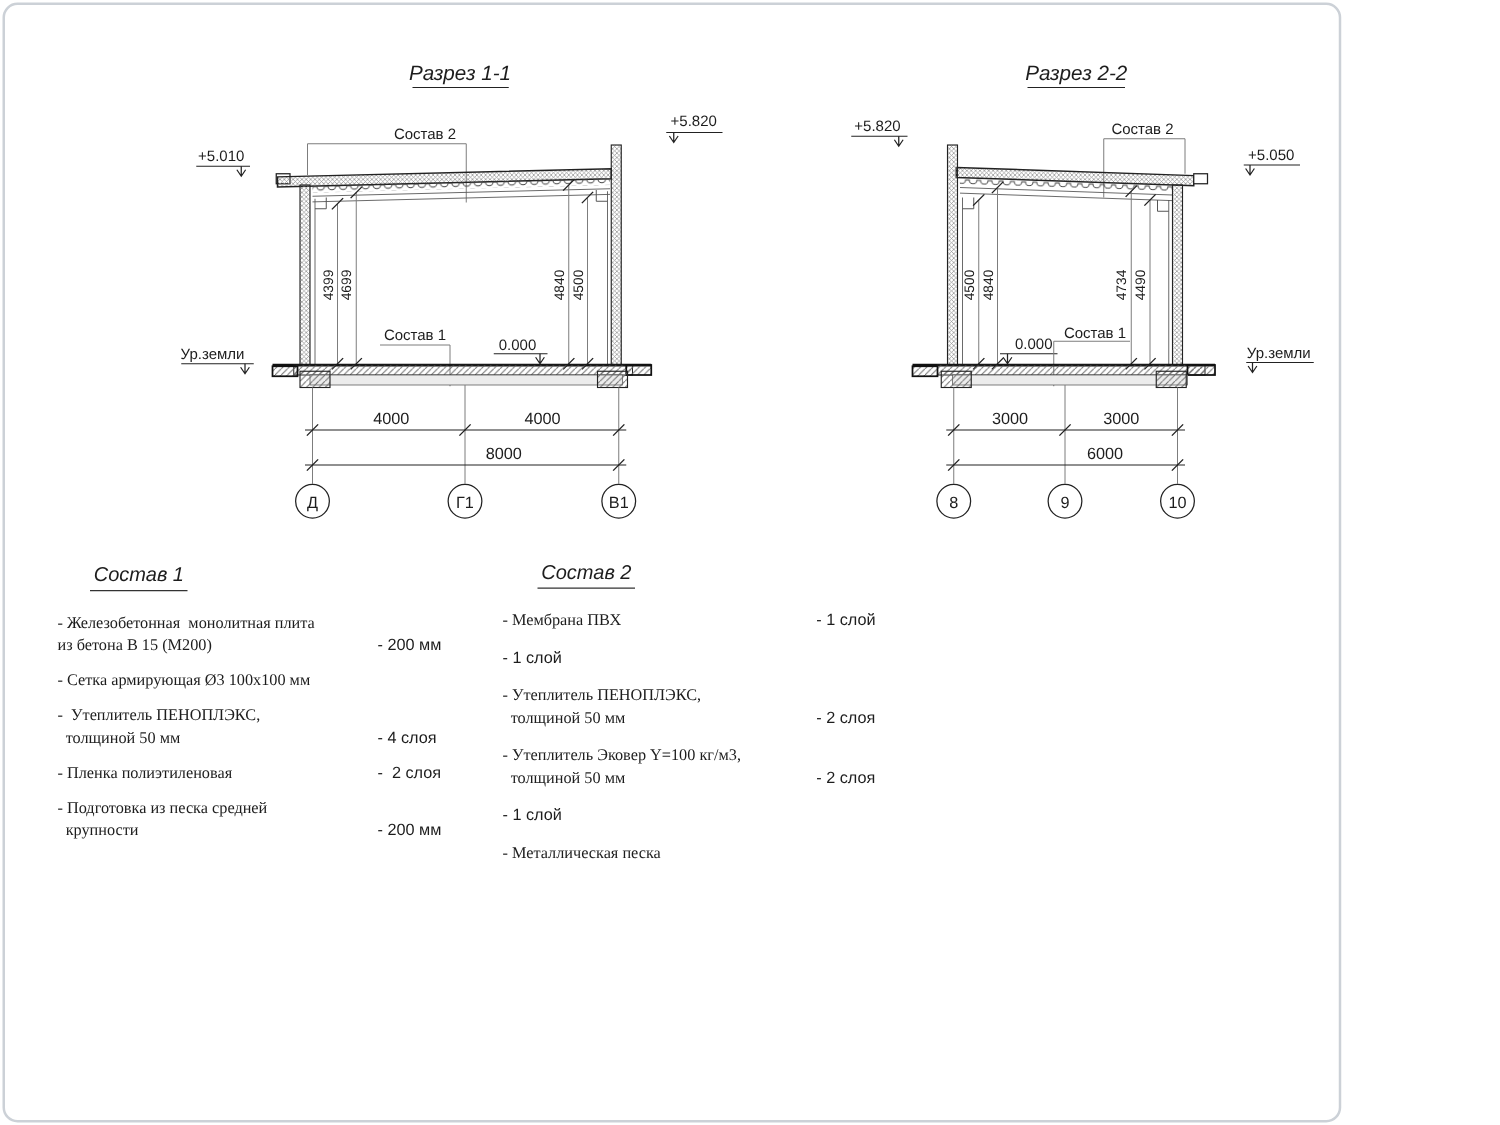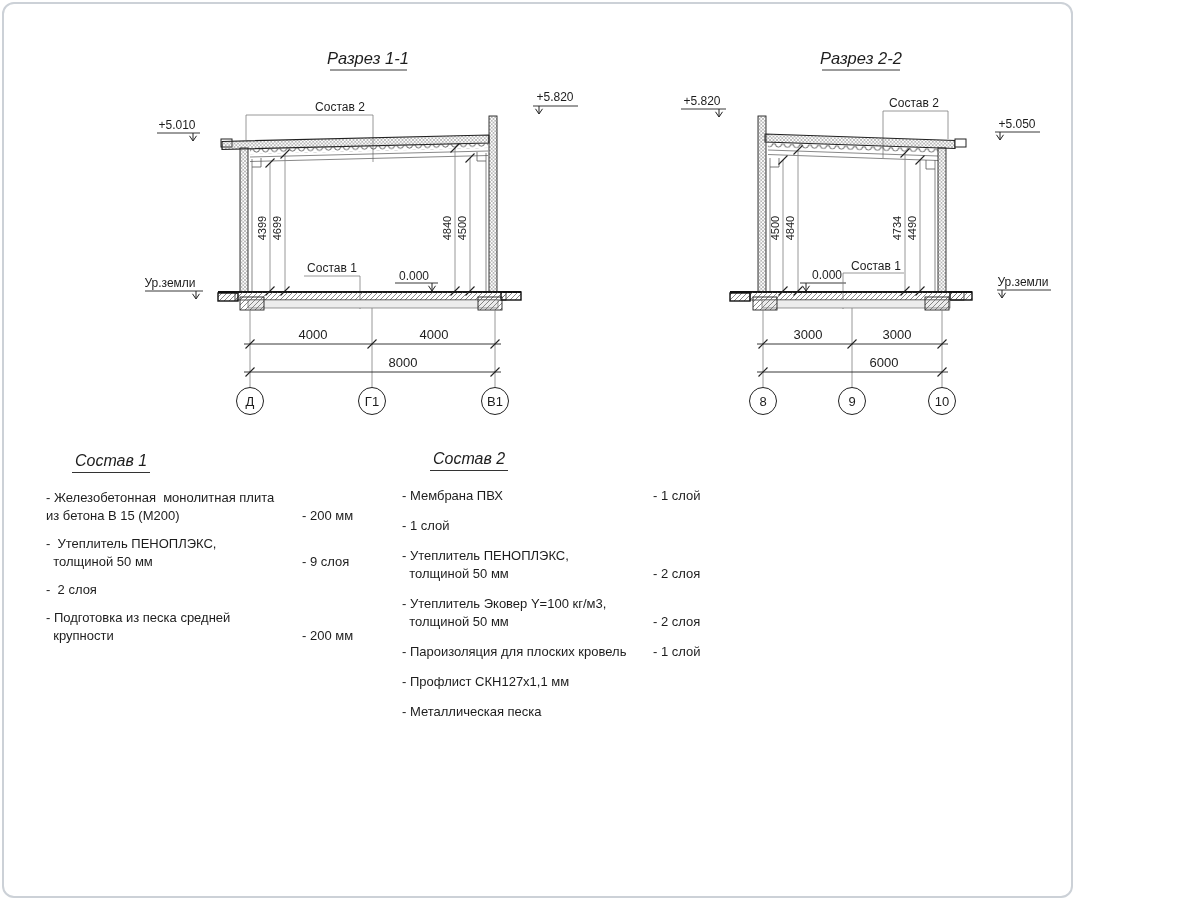--- a/index.html
+++ b/index.html
@@ -15,21 +15,21 @@
   .ax{font-size:13px;text-anchor:middle;}
   .ln{stroke:#222;stroke-width:0.9;}
   .thin{stroke:#7d7d7d;stroke-width:0.8;}
   .bold{stroke:#111;stroke-width:2.2;}
   .lite{stroke:#555;stroke-width:0.7;}
   
   .comp{position:absolute;font-size:13px;line-height:18px;color:#1d1d1d;}
   .comp-title{display:inline-block;font-size:16px;font-style:italic;
               border-bottom:1.2px solid #333;padding:0 3px 2px 3px;margin-bottom:16px;}
   .comp-item{display:flex;align-items:flex-end;}
-  .ci-text{white-space:pre-wrap;}
+  .ci-text{white-space:pre-wrap;font-family:Liberation Serif, serif;}
   .ci-qty{flex:1;white-space:pre;}
   .comp1 .comp-item{margin-bottom:10px;}
   .comp2 .comp-item{margin-bottom:12px;}
   .comp1 .comp-title{margin-left:26px;}
   .comp2 .comp-title{margin-left:28px;}
   .comp1 .ci-text{width:256px;}
   .comp2 .ci-text{width:251px;}
 </style>
 </head>
 <body>
@@ -288,25 +288,30 @@
   </svg>
 
   <div class="comp comp1" style="left:46px;top:452px;width:332px;">
     <div class="comp-title">Состав 1</div>
     <div class="comp-item">
       <div class="ci-text">- Железобетонная  монолитная плита
 из бетона В 15 (М200)</div>
       <div class="ci-qty">- 200 мм</div>
     </div>
     <div class="comp-item">
+      <div class="ci-text">- Сетка армирующая Ø3 100х100 мм</div>
+      <div class="ci-qty"></div>
+    </div>
+    <div class="comp-item">
       <div class="ci-text">-  Утеплитель ПЕНОПЛЭКС,
   толщиной 50 мм</div>
-      <div class="ci-qty">- 9 слоя</div>
-    </div>
-    <div class="comp-item">
+      <div class="ci-qty">- 4 слоя</div>
+    </div>
+    <div class="comp-item">
+      <div class="ci-text">- Пленка полиэтиленовая</div>
       <div class="ci-qty">-  2 слоя</div>
     </div>
     <div class="comp-item">
       <div class="ci-text">- Подготовка из песка средней
   крупности</div>
       <div class="ci-qty">- 200 мм</div>
     </div>
   </div>
 
   <div class="comp comp2" style="left:402px;top:450px;width:302px;">
@@ -322,25 +327,20 @@
       <div class="ci-text">- Утеплитель ПЕНОПЛЭКС,
   толщиной 50 мм</div>
       <div class="ci-qty">- 2 слоя</div>
     </div>
     <div class="comp-item">
       <div class="ci-text">- Утеплитель Эковер Y=100 кг/м3,
   толщиной 50 мм</div>
       <div class="ci-qty">- 2 слоя</div>
     </div>
     <div class="comp-item">
-      <div class="ci-text">- Пароизоляция для плоских кровель</div>
       <div class="ci-qty">- 1 слой</div>
-    </div>
-    <div class="comp-item">
-      <div class="ci-text">- Профлист СКН127х1,1 мм</div>
-      <div class="ci-qty"></div>
     </div>
     <div class="comp-item">
       <div class="ci-text">- Металлическая песка</div>
       <div class="ci-qty"></div>
     </div>
   </div>
 </div>
 
 </body></html>

